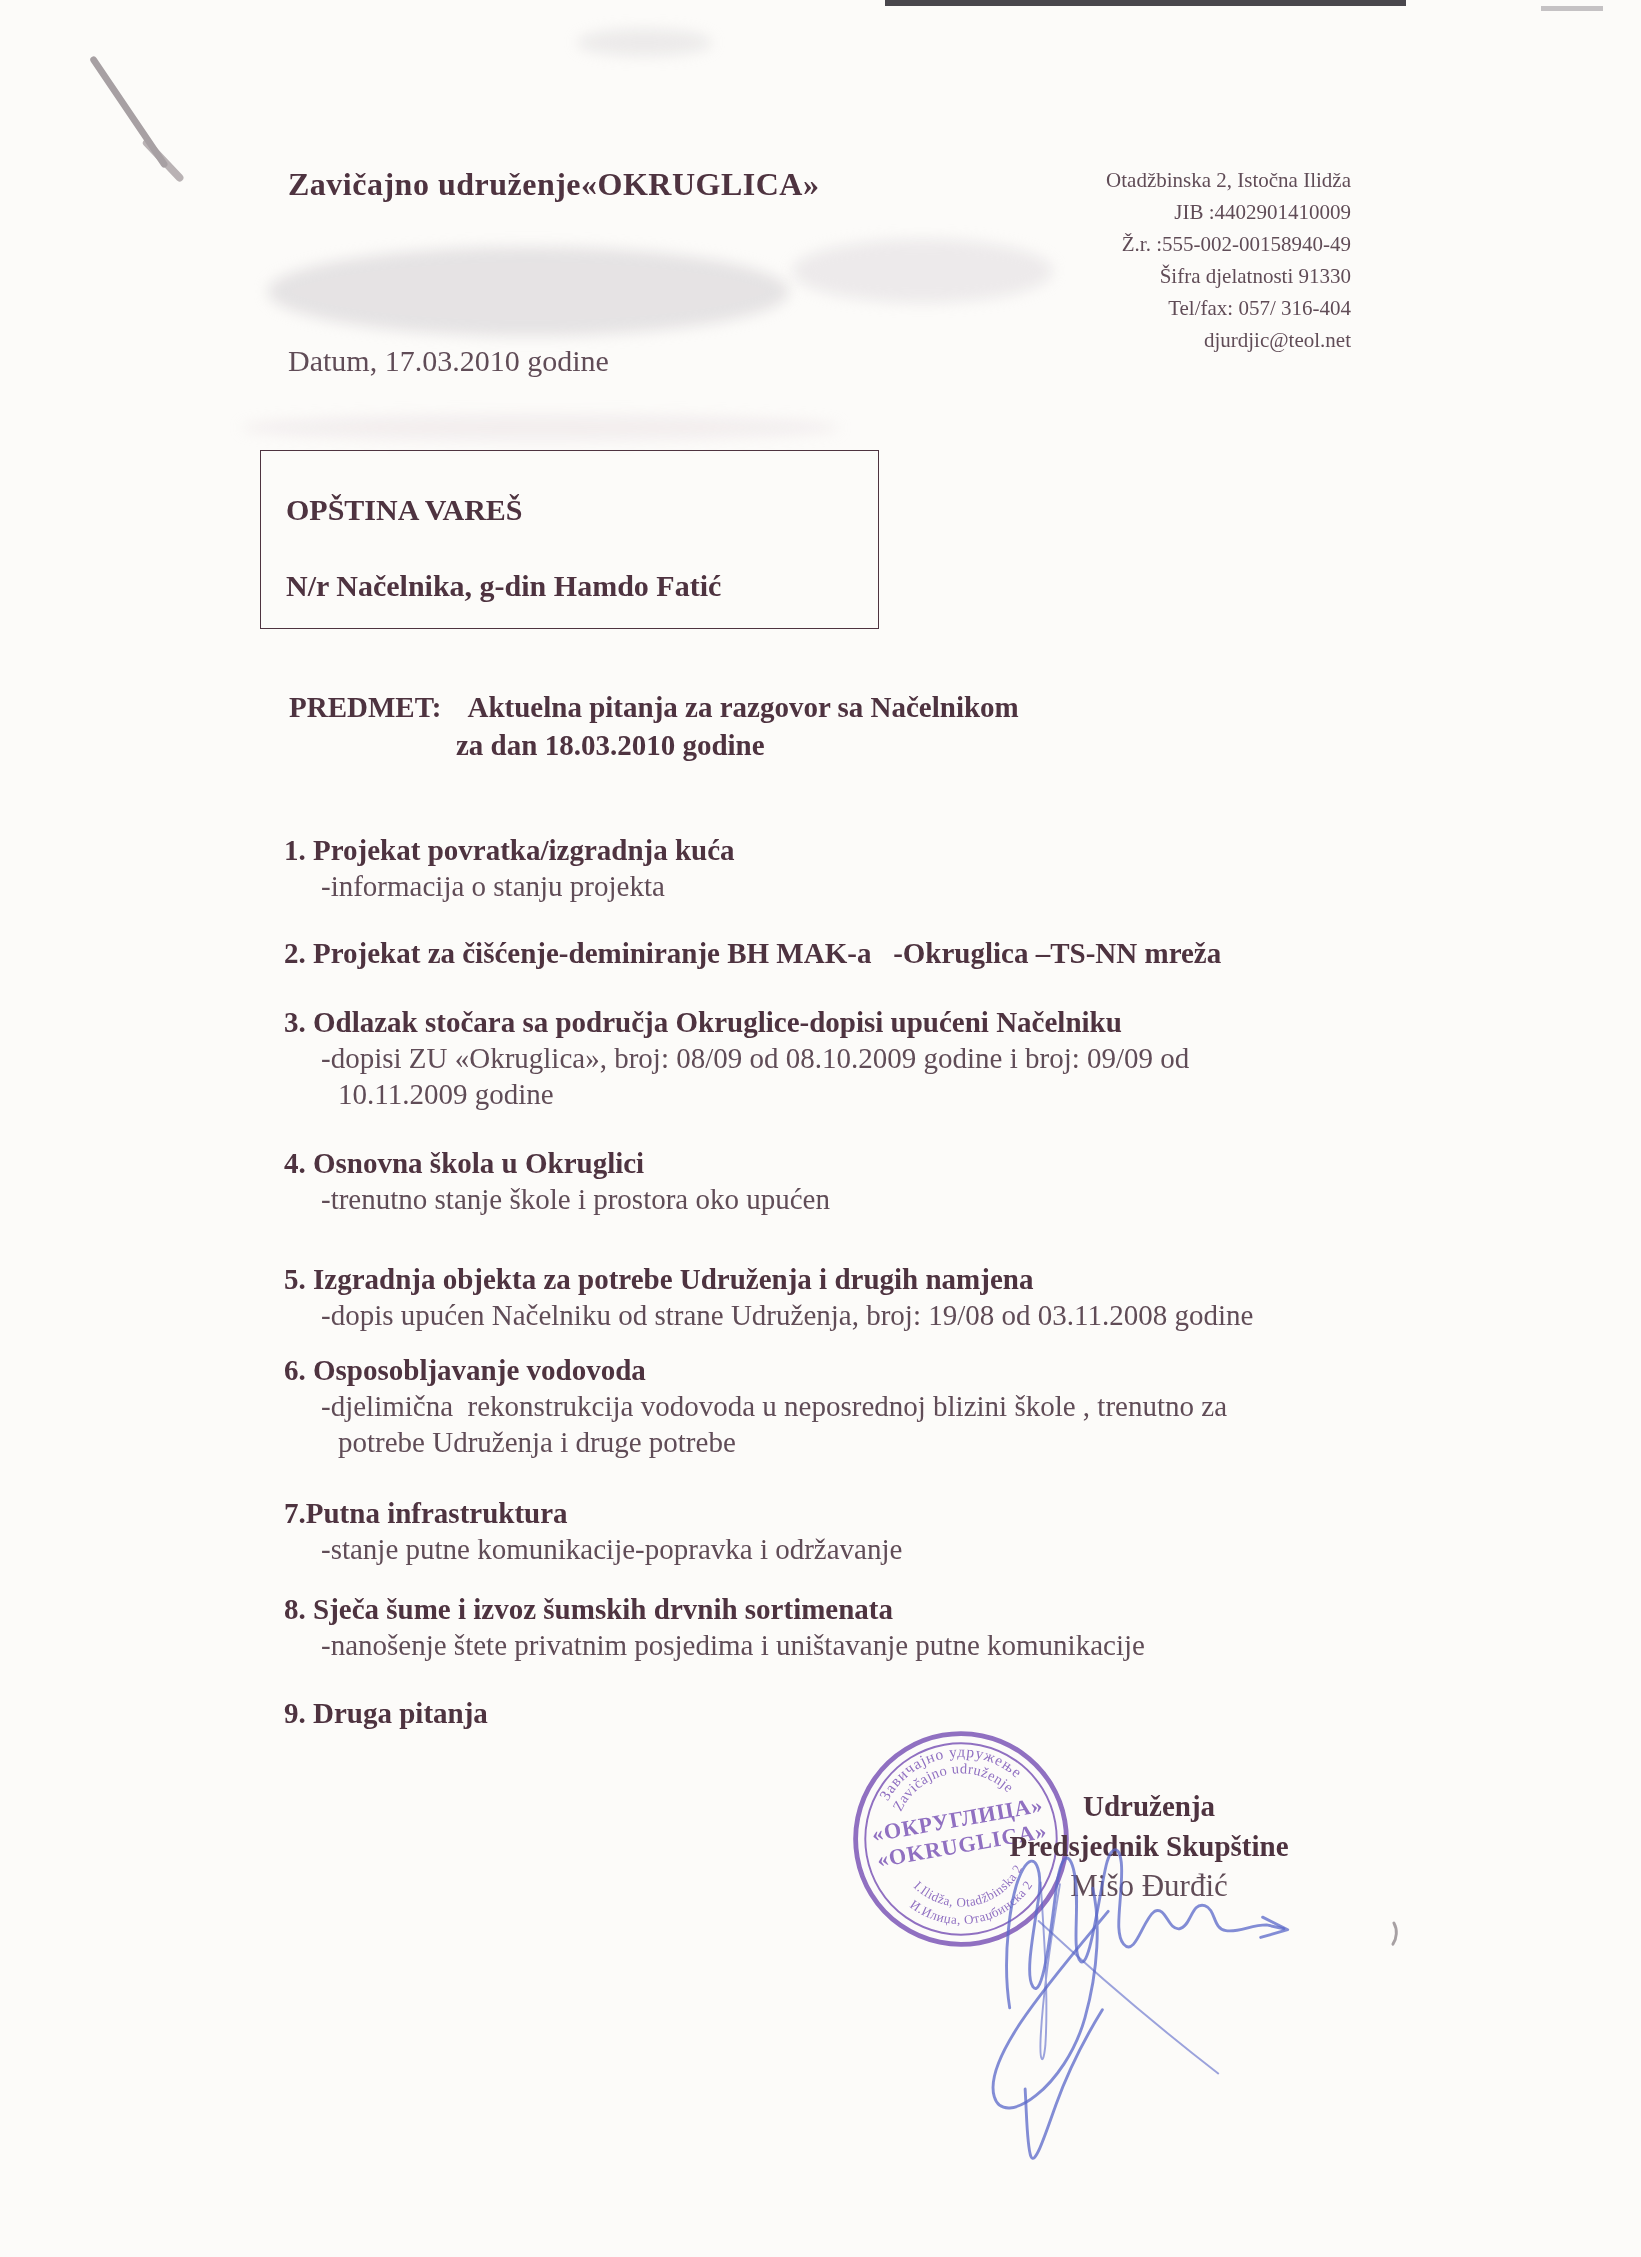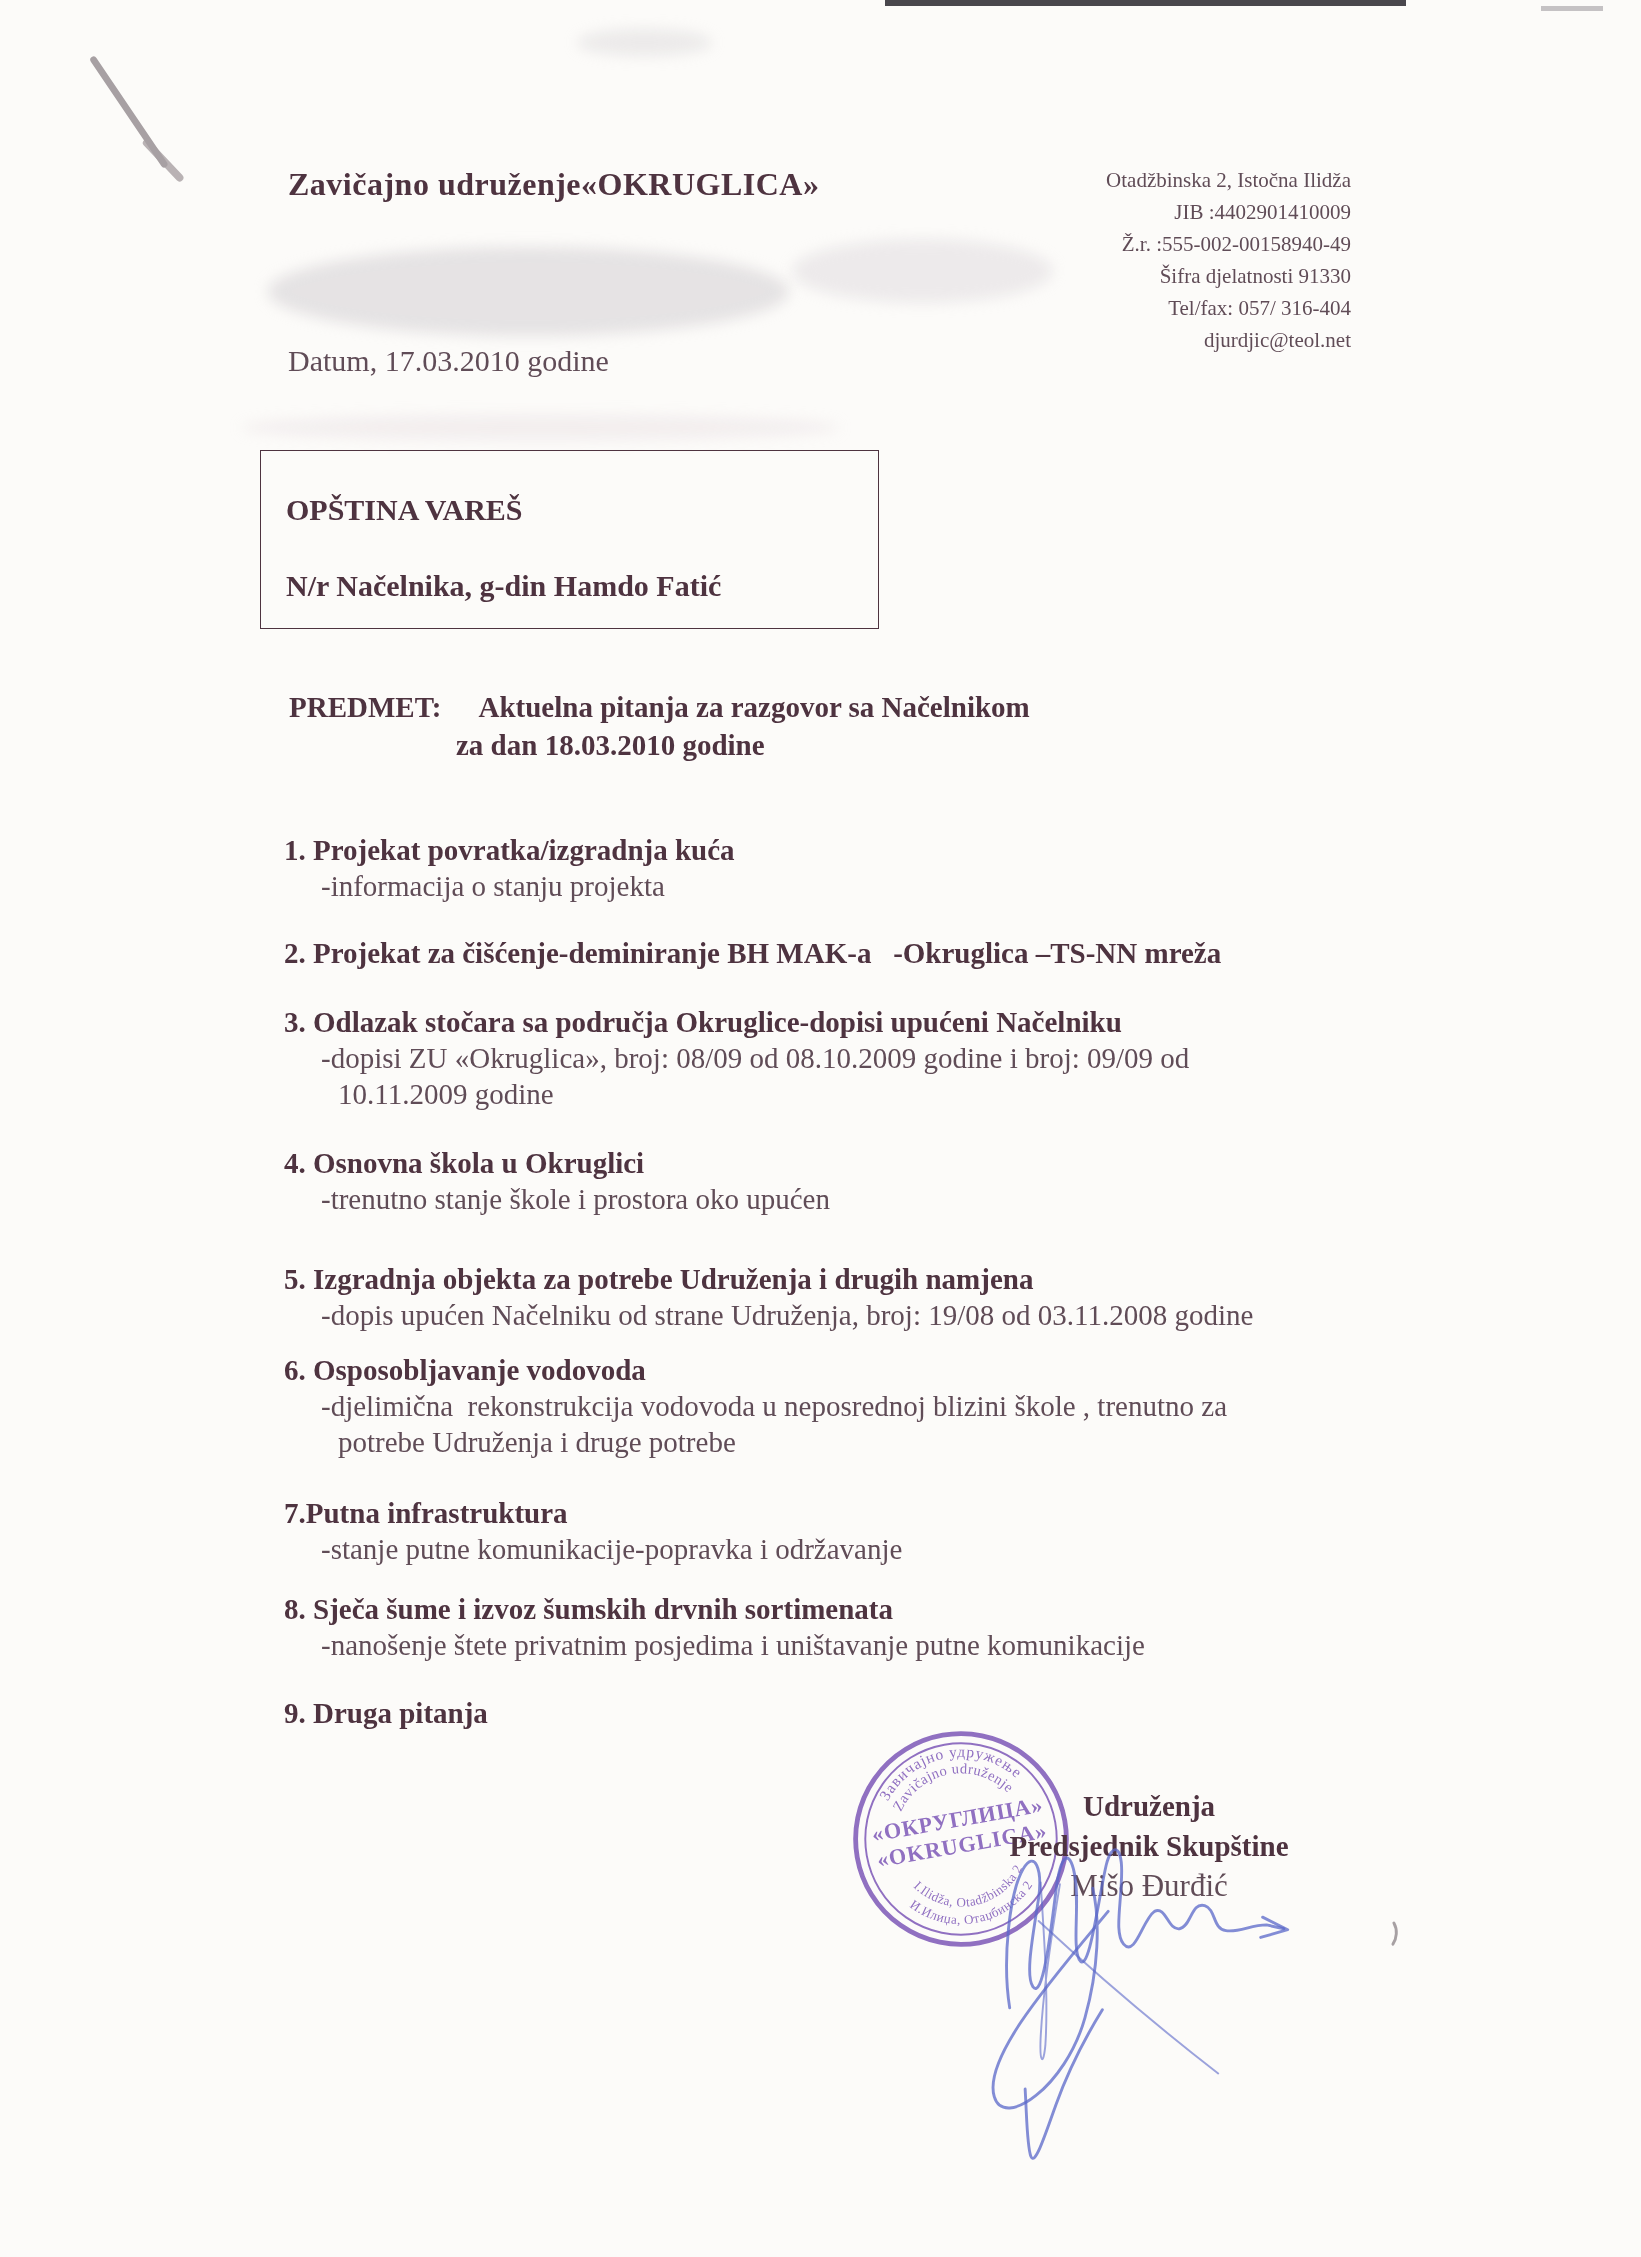--- a/index.html
+++ b/index.html
@@ -44,21 +44,21 @@
     box-sizing:border-box;
   }
   .recipient-box .line{
     margin-left:25px;font-size:30px;font-weight:bold;
     color:var(--ink-bold,#4e3340);white-space:nowrap;
   }
   .recipient-box .line1{margin-top:42px;}
   .recipient-box .line2{margin-top:42px;}
   
   .subject{position:absolute;left:289px;top:691px;font-size:29px;font-weight:bold;color:var(--ink-bold,#4e3340);}
-  .subject .subj-text{margin-left:37px;}
+  .subject .subj-text{margin-left:26px;}
   .subject-line2{position:absolute;left:456px;top:729px;font-size:29px;font-weight:bold;color:var(--ink-bold,#4e3340);}
   
   .agenda-item{position:absolute;left:284px;width:1274px;font-size:29px;line-height:36px;}
   .agenda-heading{font-weight:bold;color:var(--ink-bold,#4e3340);white-space:nowrap;}
   .agenda-sub{color:var(--ink-regular,#604c57);white-space:nowrap;}
   .sub-a{margin-left:37px;}
   .sub-b{margin-left:54px;}
   .ai-1{top:832px}.ai-2{top:935px}.ai-3{top:1004px}.ai-4{top:1145px}.ai-5{top:1261px}
   .ai-6{top:1352px}.ai-7{top:1495px}.ai-8{top:1591px}.ai-9{top:1695px}
   

